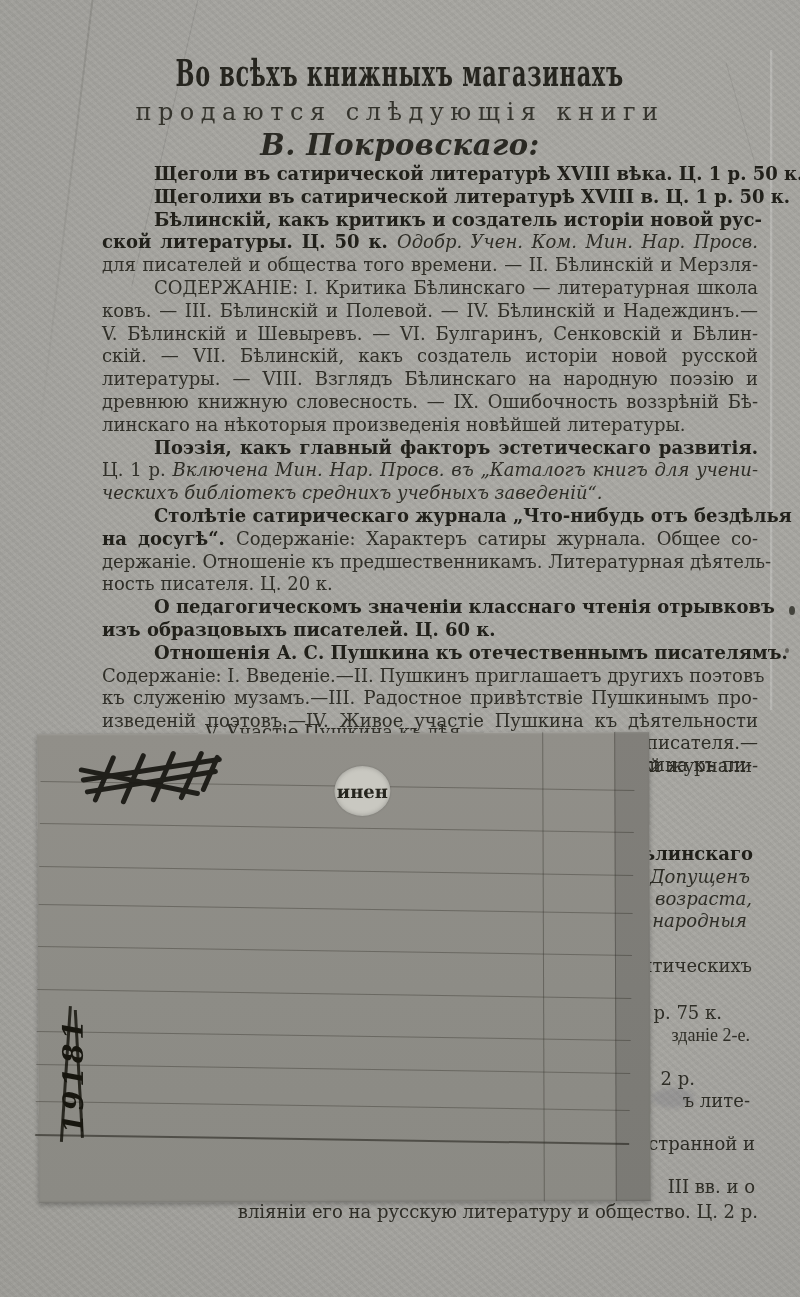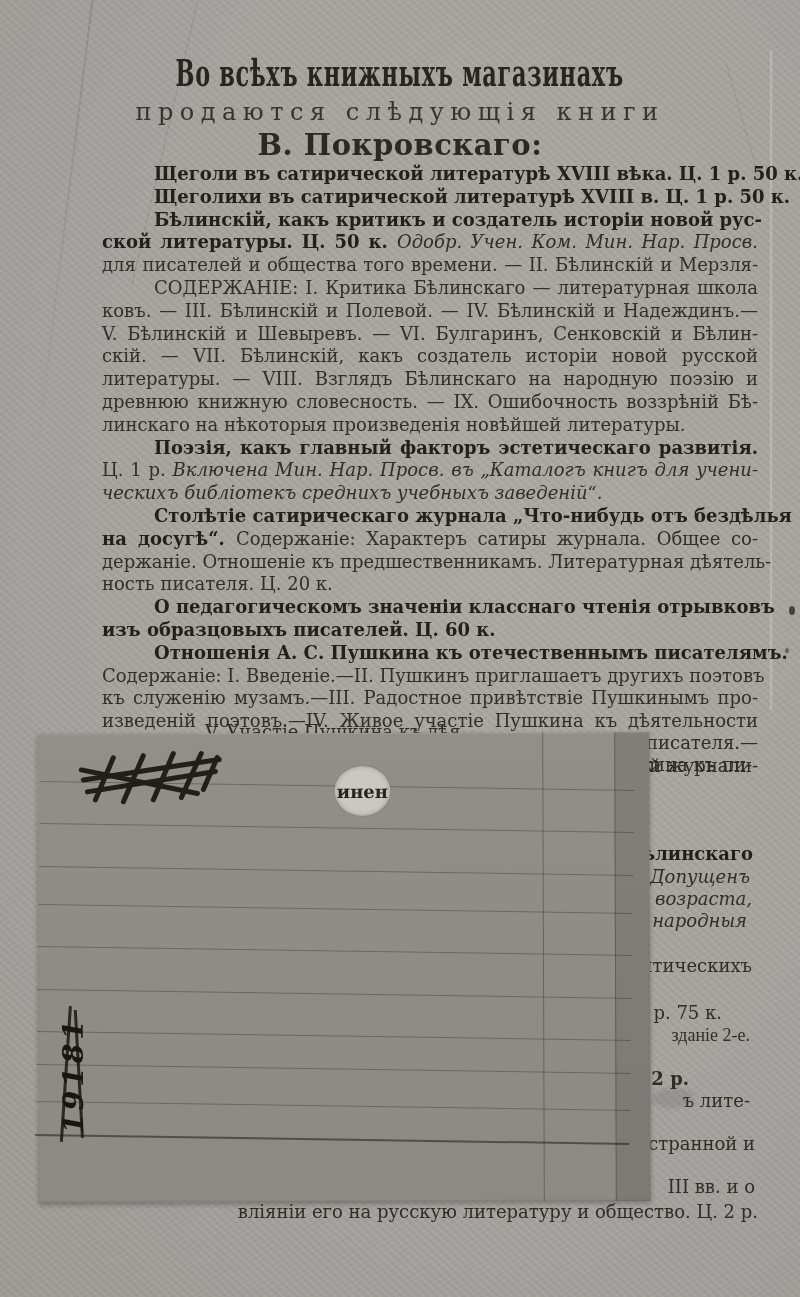--- a/index.html
+++ b/index.html
@@ -10,21 +10,21 @@
     color:#2e2d26;
   }
   .page::before{content:"";position:absolute;inset:0;pointer-events:none;
     background:repeating-linear-gradient(43deg, rgba(255,255,255,.022) 0 3px, rgba(0,0,0,.022) 3px 6px),
                repeating-linear-gradient(-31deg, rgba(255,255,255,.016) 0 2px, rgba(0,0,0,.016) 2px 5px);}
   
   .header{position:absolute;left:0;top:54px;width:800px;text-align:center;}
   .h1{font-size:33px;font-weight:bold;color:#26251f;letter-spacing:1px;line-height:40px;}
   .h1 span{display:inline-block;transform:scaleX(.68) scaleY(1.12);transform-origin:50% 50%;}
   .h2{font-size:24px;letter-spacing:6.5px;color:#34332c;line-height:32px;margin-top:2px;}
-  .h3{font-size:29px;font-weight:bold;color:#2a2923;line-height:34px;margin-top:0px;letter-spacing:.5px;}
+  .h3{font-size:29px;font-weight:bold;color:#2a2923;line-height:34px;margin-top:0px;letter-spacing:.5px;font-style:italic;}
   
   .body{position:absolute;left:102px;top:163px;width:656px;font-size:18px;}
   .bline{height:22.8px;line-height:22.8px;text-align:justify;text-align-last:justify;overflow:visible;white-space:nowrap;}
   .bline.short{text-align-last:left;}
   .bline.ind{text-indent:52px;}
   .s-b{font-weight:bold;color:#21201a;}
   .s-i{font-style:italic;}
   .s-r{color:#302f28;}
   
   .sliver{position:absolute;left:205px;top:722px;height:12px;overflow:hidden;font-size:18px;line-height:19px;color:#2e2d26;z-index:1;}
@@ -35,21 +35,21 @@
   .frag:nth-child(1){top:733px;}
   .frag:nth-child(2){top:755px;right:48px;}
   .frag:nth-child(3){top:756px;}
   .frag:nth-child(4){top:844px;right:47px;}
   .frag:nth-child(5){top:867px;right:50px;}
   .frag:nth-child(6){top:889px;right:48px;}
   .frag:nth-child(7){top:911px;right:53px;}
   .frag:nth-child(8){top:956px;right:48px;}
   .frag:nth-child(9){top:1003px;right:78px;}
   .frag:nth-child(10){top:1025px;right:50px;font-family:Liberation Serif, serif;}
-  .frag:nth-child(11){top:1069px;right:111px;font-weight:bold;}
+  .frag:nth-child(11){top:1069px;right:105px;}
   .frag:nth-child(12){top:1091px;right:50px;}
   .frag:nth-child(13){top:1134px;right:45px;}
   .frag:nth-child(14){top:1177px;right:45px;text-align:center;}
   .frag:nth-child(15){top:1202px;right:42px;}
   
   .card{position:absolute;left:38px;top:733px;width:612px;height:469px;z-index:5;
     background:linear-gradient(180deg,#918f89 0%,#8d8c86 55%,#8b8a84 100%);
     box-shadow:0 2px 5px rgba(0,0,0,.28), inset 0 1px 2px rgba(255,255,255,.12), inset 0 -1px 2px rgba(0,0,0,.15);
     transform:rotate(-.2deg);}
   .rules{position:absolute;inset:0;transform:rotate(1.05deg);transform-origin:0 0;}

